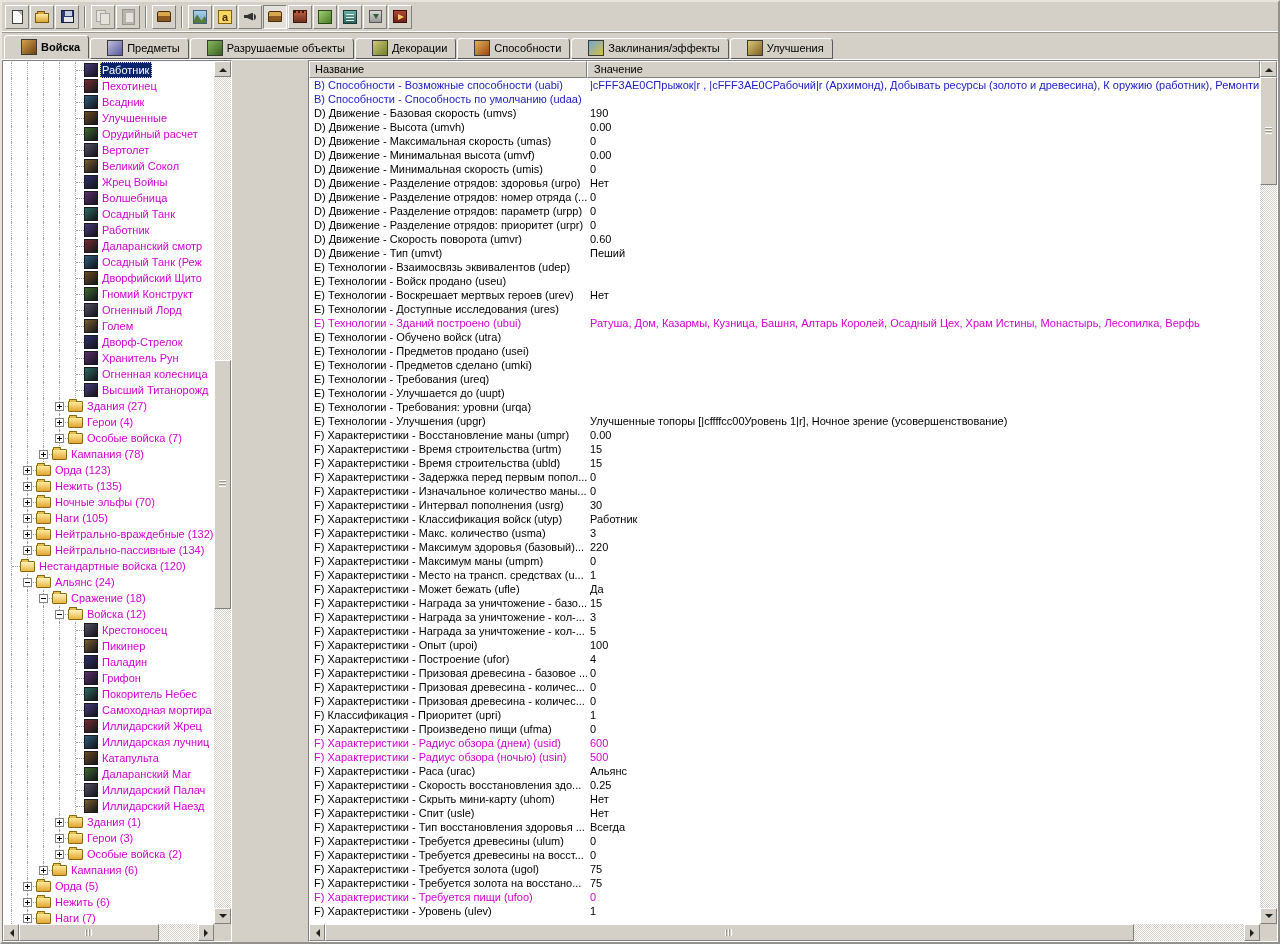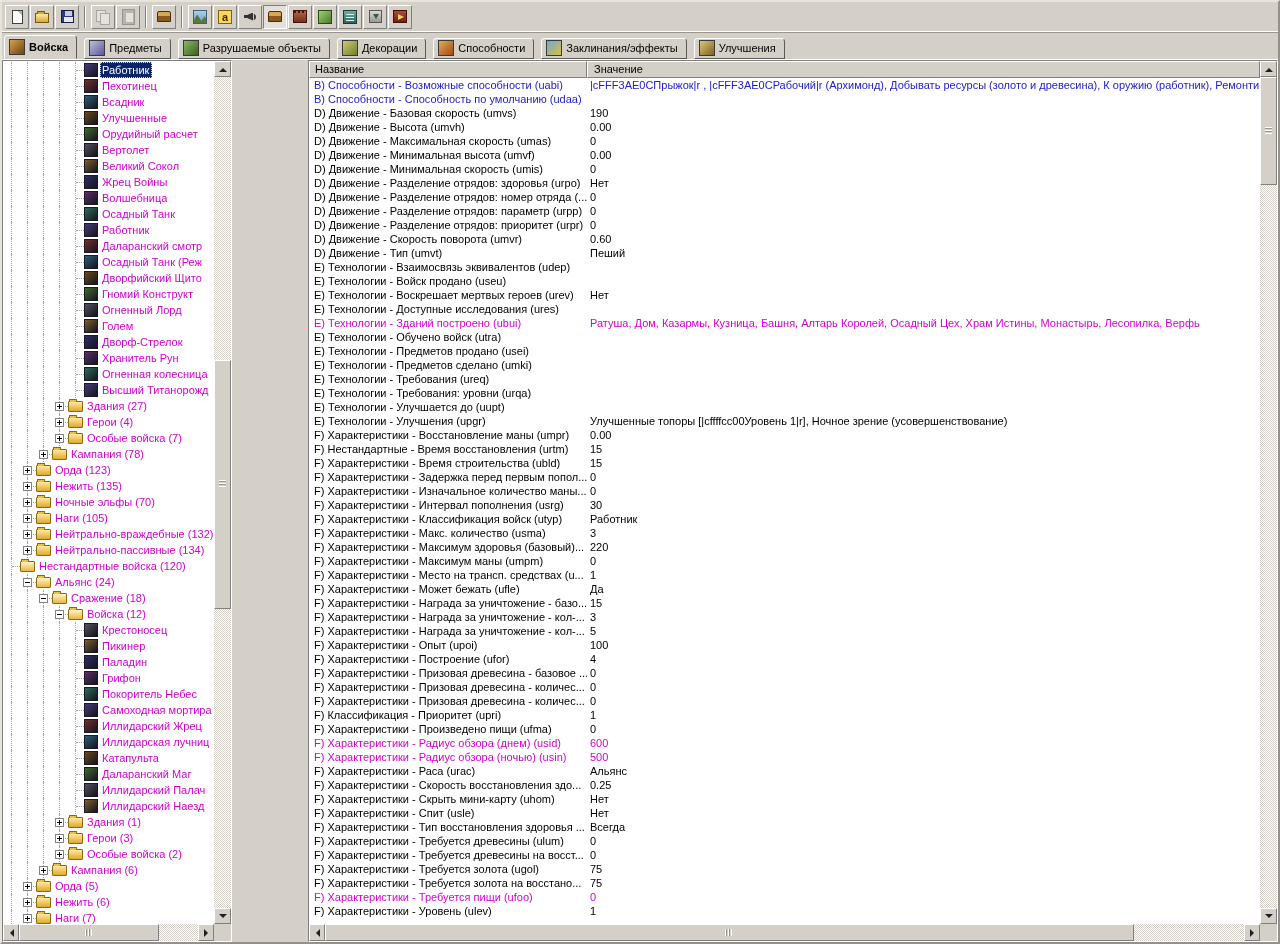--- a/index.html
+++ b/index.html
@@ -40,21 +40,21 @@
   .ic-ai{width:14px;height:14px;margin:auto;background:linear-gradient(135deg,#a0d070,#4a7a28);border:1px solid #2a4a14}
   .ic-manager{width:14px;height:14px;margin:auto;background:linear-gradient(#68b0a8,#2e6058);border:1px solid #1a3a34;position:relative}
   .ic-manager::after{content:"";position:absolute;left:2px;right:2px;top:3px;height:8px;background:repeating-linear-gradient(#e8f0ee 0 1px,transparent 1px 3px)}
   .ic-import{width:13px;height:13px;margin:auto;background:linear-gradient(#d8d8d8,#989898);border:1px solid #585858;position:relative}
   .ic-import::after{content:"";position:absolute;left:3px;top:3px;border:3px solid transparent;border-top:5px solid #306030}
   .ic-test{width:14px;height:13px;margin:auto;background:linear-gradient(#b04838,#702018);border:1px solid #401008;position:relative}
   .ic-test::after{content:"";position:absolute;left:4px;top:3px;border-top:3px solid transparent;border-bottom:3px solid transparent;border-left:6px solid #f0d060}
 
   
   .tabbar { height:27px; flex:none; display:flex; align-items:flex-end; padding:3px 2px 0 2px; }
-  .tab { display:flex; align-items:center; gap:4px; padding:1px 8px 2px 4px; height:21px; background:#d4d0c8; border:1px solid; border-color:#fff #5a5a5a #5a5a5a #fff; border-radius:4px 4px 0 0; margin-right:7px; white-space:nowrap; }
+  .tab { display:flex; align-items:center; gap:4px; padding:1px 8px 2px 16px; height:21px; background:#d4d0c8; border:1px solid; border-color:#fff #5a5a5a #5a5a5a #fff; border-radius:4px 4px 0 0; margin-right:1px; white-space:nowrap; }
   .tab.selected { height:24px; font-weight:bold; border-bottom-color:#d4d0c8; position:relative; z-index:2; }
   .tabicon { width:16px; height:16px; flex:none; border:1px solid #3a3a3a; }
   .ti-units{background:linear-gradient(135deg,#d8a050,#6a4410)}
   .ti-items{background:linear-gradient(135deg,#c0c0d8,#5858a0)}
   .ti-destructibles{background:linear-gradient(135deg,#88b860,#3a6020)}
   .ti-doodads{background:linear-gradient(135deg,#d0c870,#708030)}
   .ti-abilities{background:linear-gradient(135deg,#e0b050,#a04818)}
   .ti-buffs{background:linear-gradient(135deg,#70a8d8,#d8c040)}
   .ti-upgrades{background:linear-gradient(135deg,#d8c878,#806020)}
 
@@ -829,37 +829,37 @@
           </div>
           <div class="frow">
             <div class="fname">E) Технологии - Предметов сделано (umki)</div>
             <div class="fvalue"></div>
           </div>
           <div class="frow">
             <div class="fname">E) Технологии - Требования (ureq)</div>
             <div class="fvalue"></div>
           </div>
           <div class="frow">
+            <div class="fname">E) Технологии - Улучшается до (uupt)</div>
+            <div class="fvalue"></div>
+          </div>
+          <div class="frow">
             <div class="fname">E) Технологии - Требования: уровни (urqa)</div>
             <div class="fvalue"></div>
           </div>
           <div class="frow">
-            <div class="fname">E) Технологии - Улучшается до (uupt)</div>
-            <div class="fvalue"></div>
-          </div>
-          <div class="frow">
             <div class="fname">E) Технологии - Улучшения (upgr)</div>
             <div class="fvalue">Улучшенные топоры [|cffffcc00Уровень 1|r], Ночное зрение (усовершенствование)</div>
           </div>
           <div class="frow">
             <div class="fname">F) Характеристики - Восстановление маны (umpr)</div>
             <div class="fvalue">0.00</div>
           </div>
           <div class="frow">
-            <div class="fname">F) Нестандартные - Время восстановления (urtm)</div>
+            <div class="fname">F) Характеристики - Время строительства (urtm)</div>
             <div class="fvalue">15</div>
           </div>
           <div class="frow">
             <div class="fname">F) Характеристики - Время строительства (ubld)</div>
             <div class="fvalue">15</div>
           </div>
           <div class="frow">
             <div class="fname">F) Характеристики - Задержка перед первым попол...</div>
             <div class="fvalue">0</div>
           </div>

